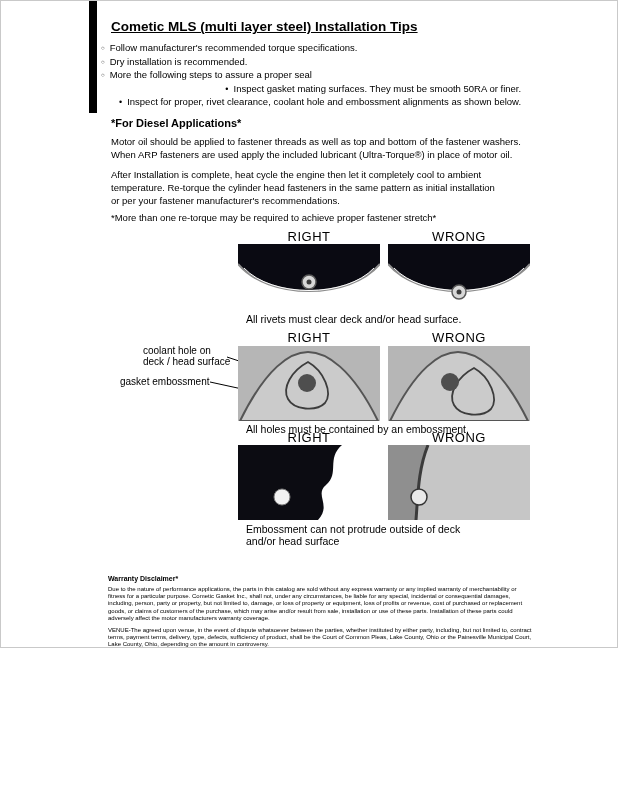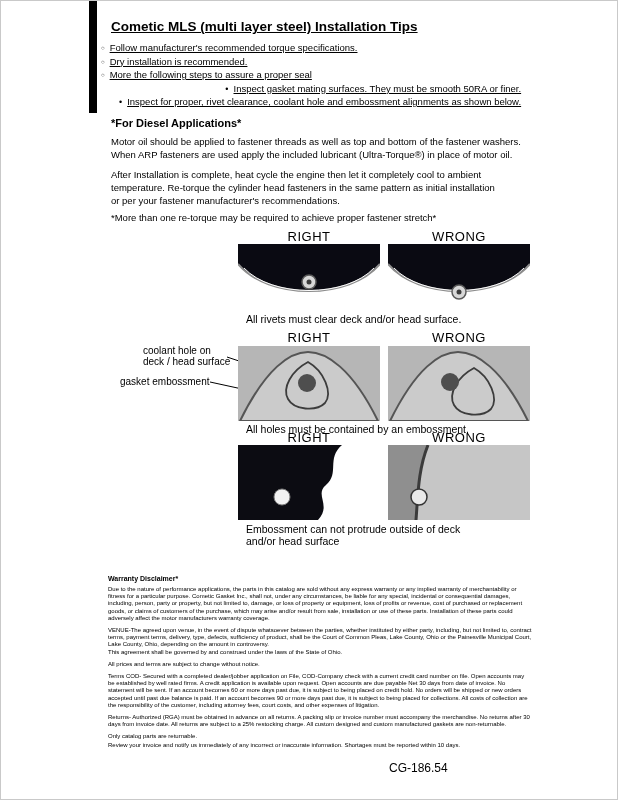--- a/index.html
+++ b/index.html
@@ -1,29 +1,29 @@
 <!DOCTYPE html>
 <html><head>
 <meta charset="utf-8">
 <style>
   * { margin:0; padding:0; box-sizing:border-box; }
   html,body { background:#fff; }
   .page {
-    position:relative; width:618px; height:800px; background:#ffffff;
+    position:relative; width:618px; height:648px; background:#ffffff;
     font-family:"Liberation Sans", sans-serif; color:#000;
     overflow:hidden; border:1px solid #c9c9c9;
   }
   .corner-bar { position:absolute; left:88px; top:0; width:8px; height:112px; background:#000; }
   .title {
     position:absolute; left:110px; top:18px;
     font-size:13.5px; font-weight:bold; text-decoration:underline;
   }
   .bullets { position:absolute; left:100px; top:42px; font-size:9.5px; }
   .bullet-row { display:flex; align-items:flex-start; margin-bottom:3.5px; }
-  .bullet-row .txt { line-height:10px;text-decoration:underline; }
+  .bullet-row .txt { line-height:10px; }
   .b1::before { content:"\25CB"; font-size:6px; line-height:10px; margin-right:5px; }
   .sub { margin-left:18px;justify-content:flex-end; }
   .sub::before { content:"\2022"; font-size:9px; line-height:10px; margin-right:5px; }
   .diesel-heading { position:absolute; left:110px; top:116px; font-size:11px; font-weight:bold; }
   .body-par { position:absolute; left:110px; font-size:9.5px; line-height:13px; white-space:pre; }
   .par1 { top:134px; }
   .par2 { top:167px; }
   .par3 { top:210px; }
 
   .col-header { position:absolute; width:142px; text-align:center; font-size:13px; letter-spacing:.5px; }

